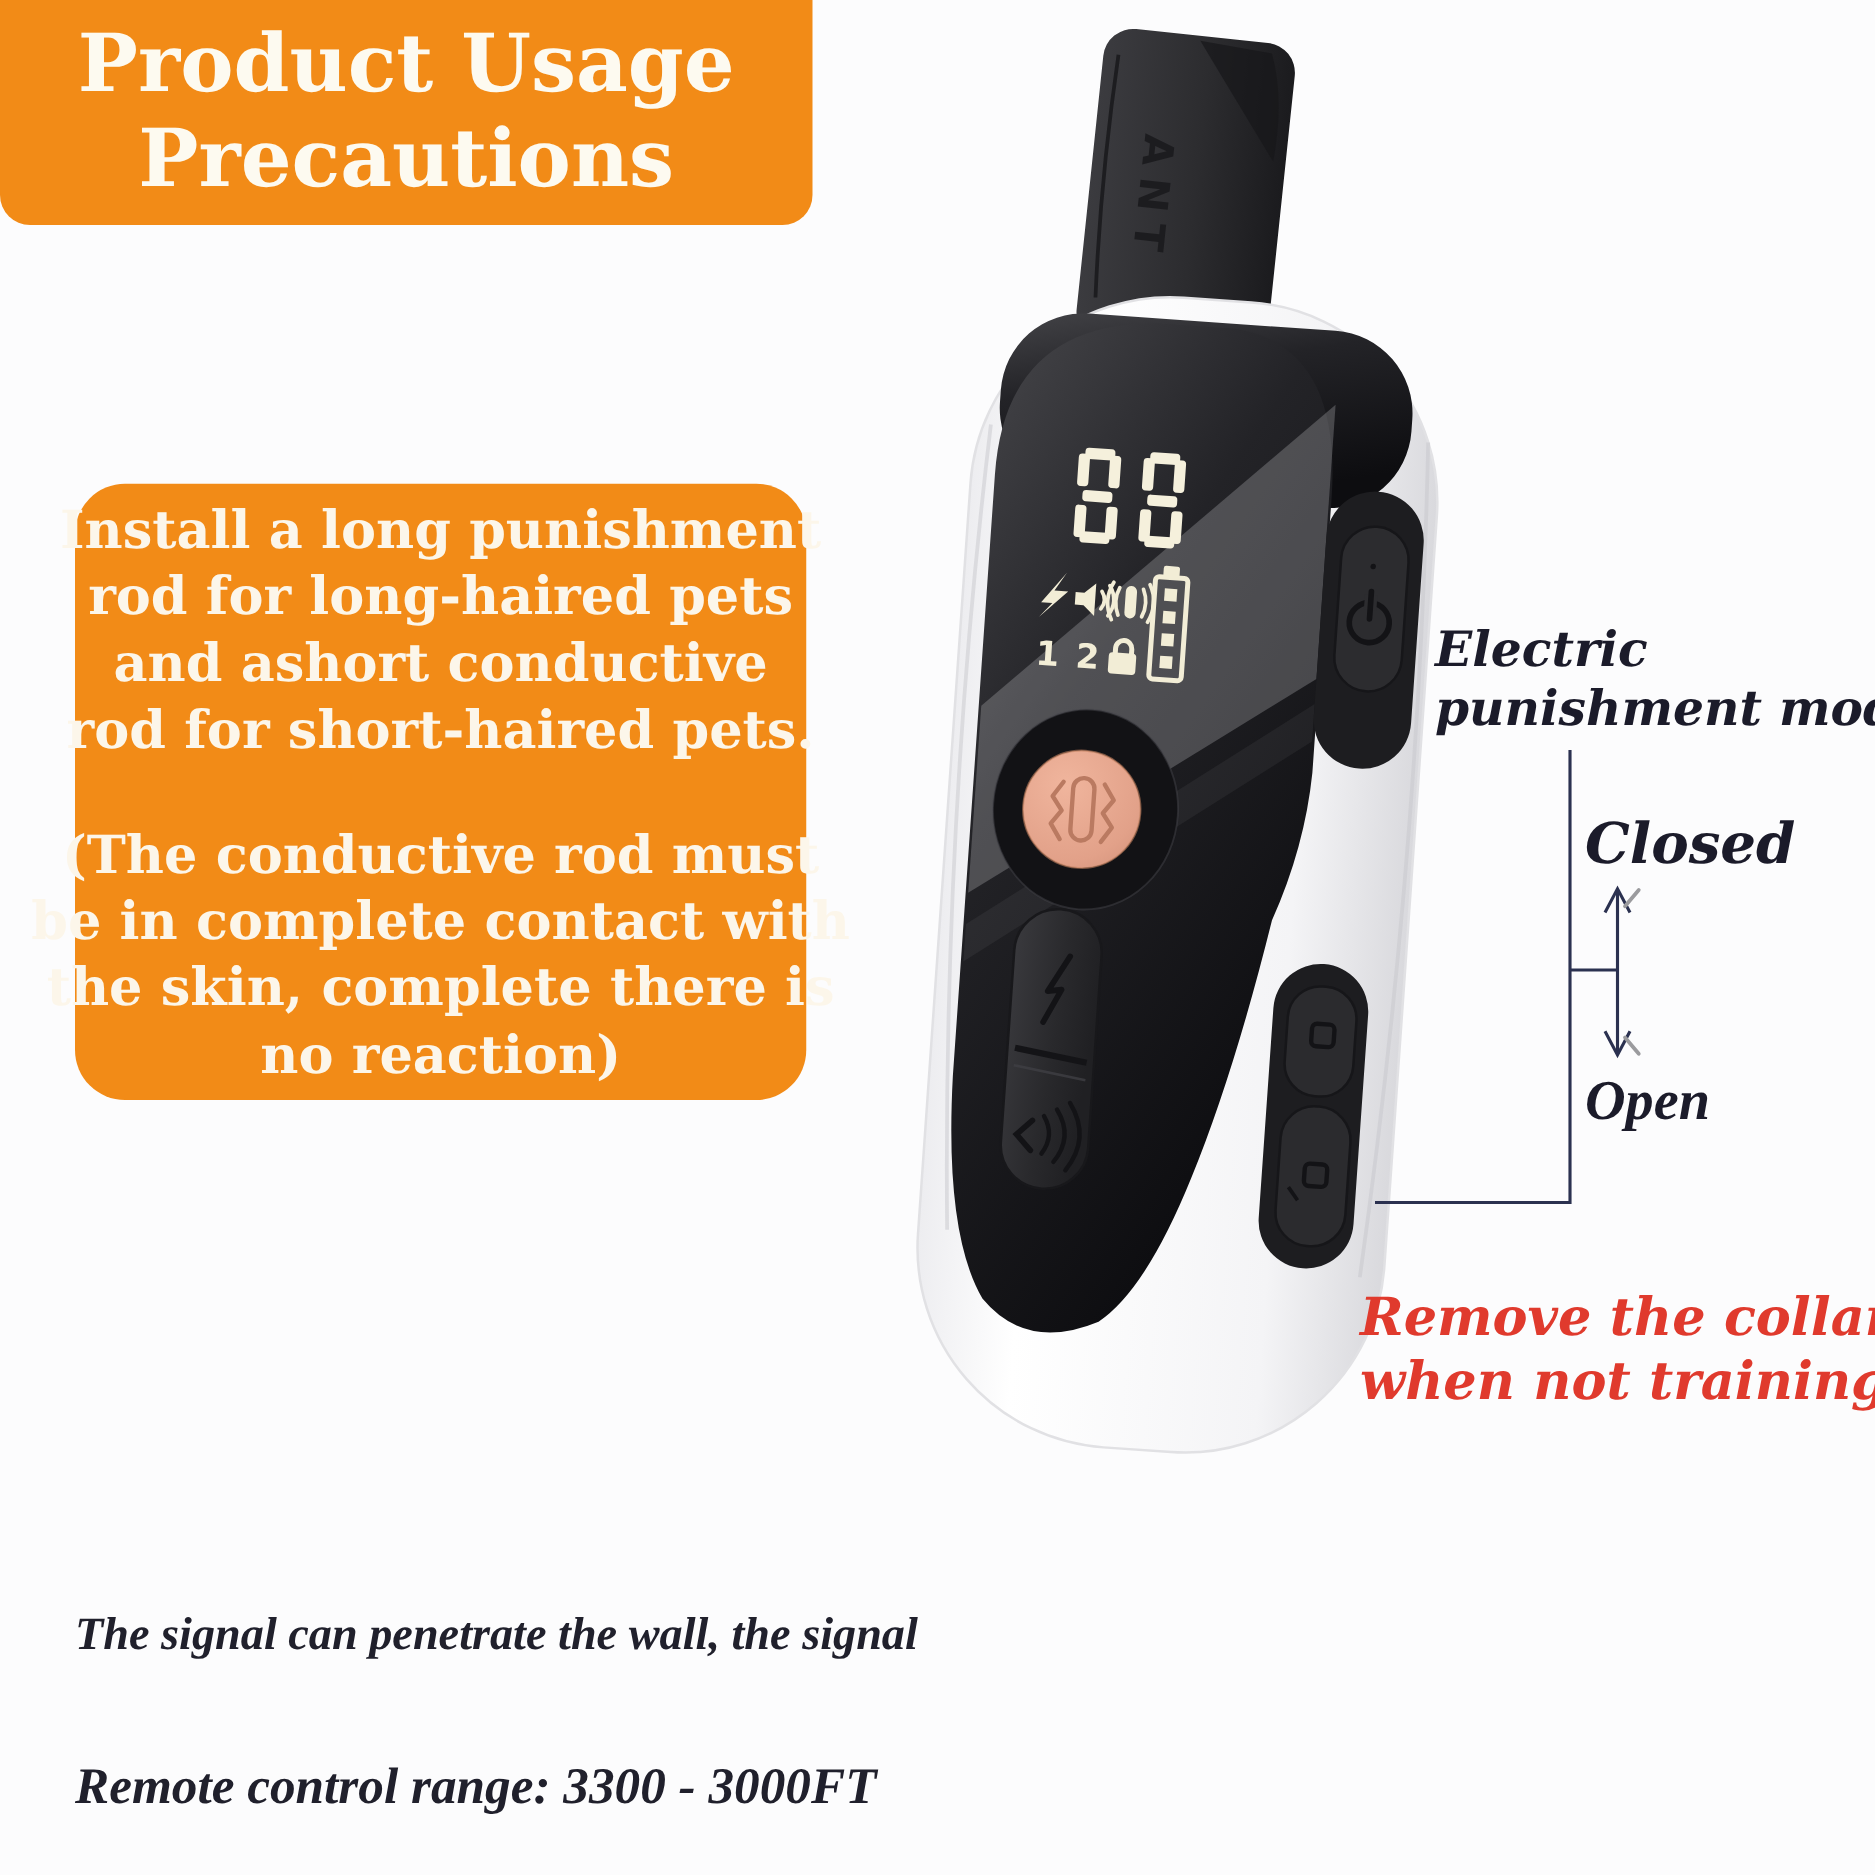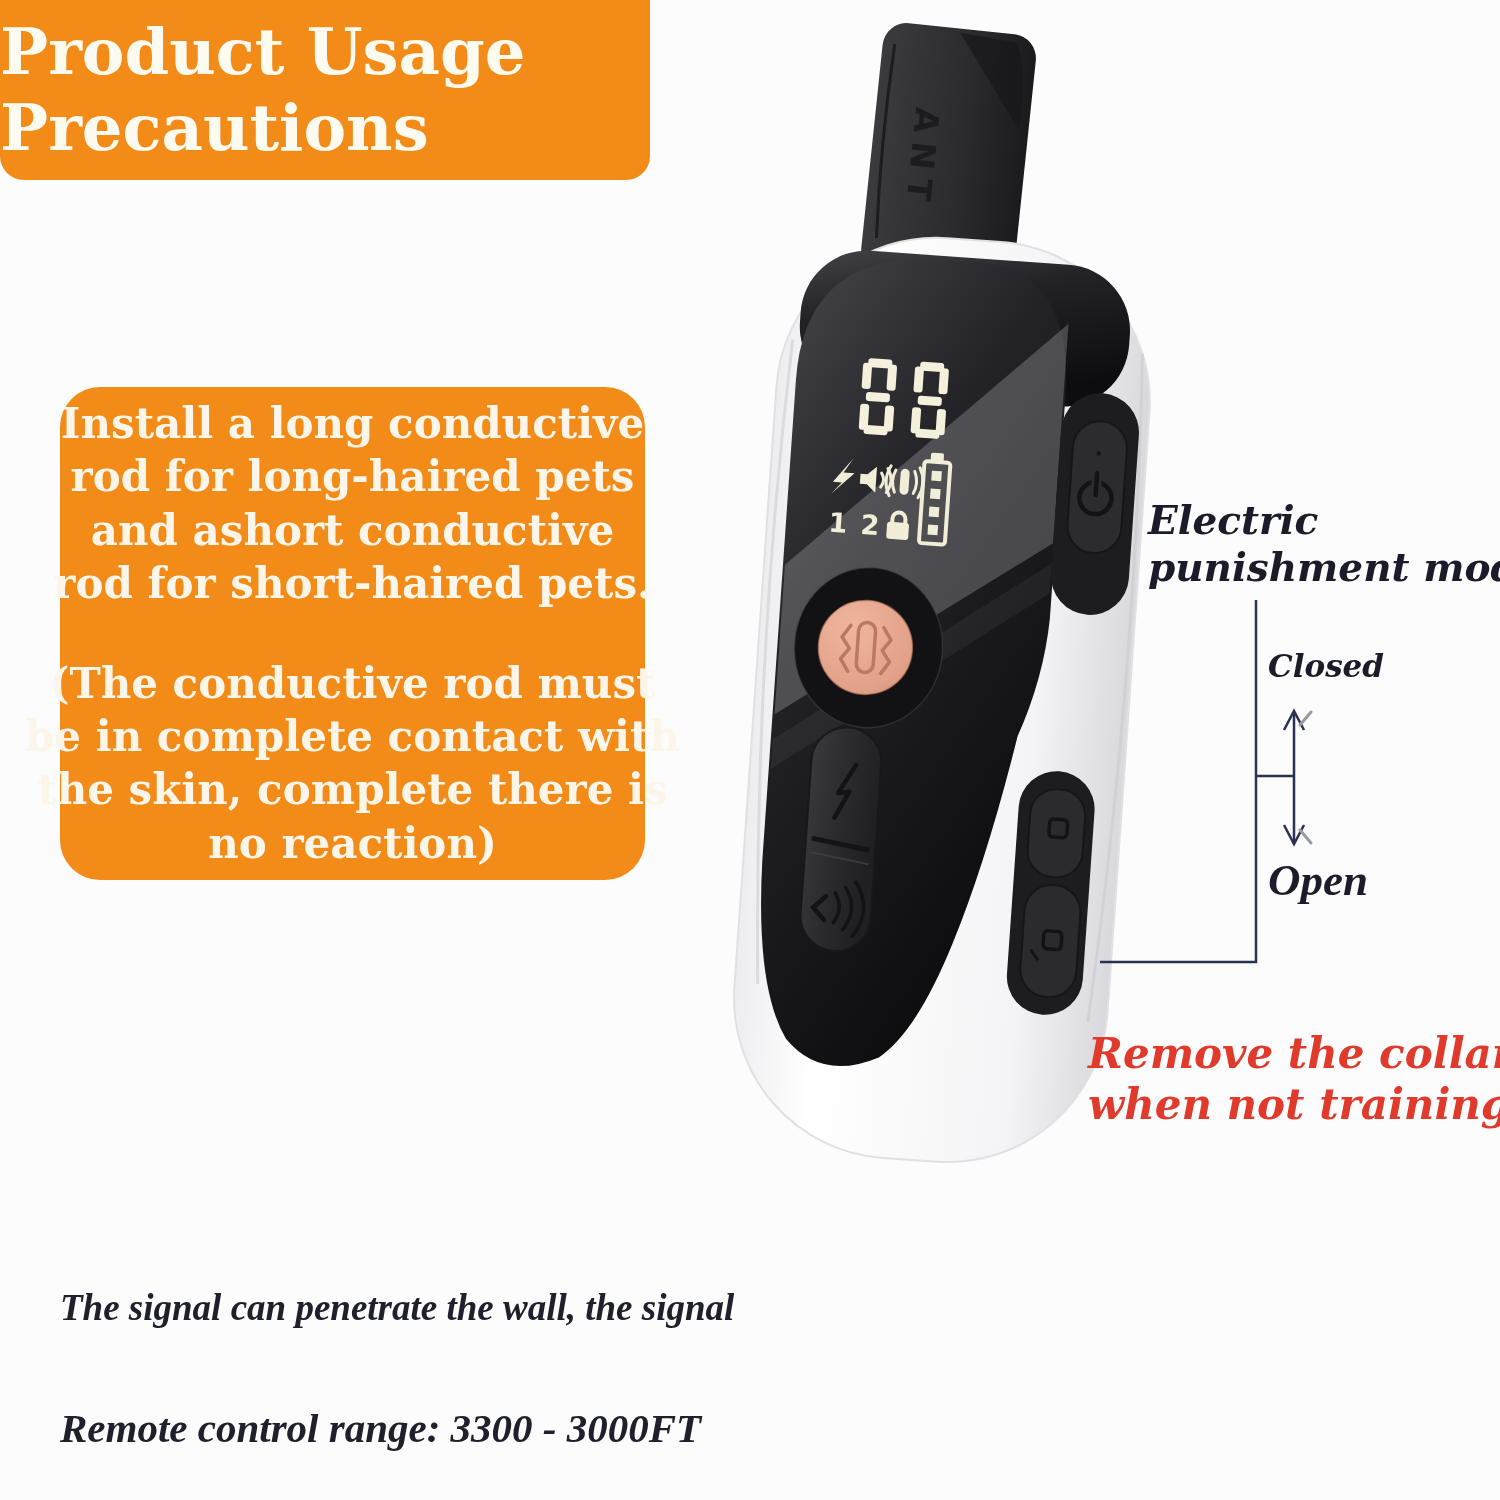--- a/index.html
+++ b/index.html
@@ -1,31 +1,31 @@
 <!DOCTYPE html>
 <html><head>
 <meta charset="utf-8">
 <style>
   html,body{margin:0;padding:0;background:#ffffff;}
   #stage{position:relative;width:1500px;height:1500px;background:#fcfcfd;overflow:hidden;
          font-family:"DejaVu Serif",serif;}
   
   .title-box{position:absolute;left:0;top:0;width:650px;height:180px;background:#F28B17;
              border-radius:0 0 24px 24px;display:flex;flex-direction:column;justify-content:center;
-             align-items:flex-start;}
+             align-items:center;}
   .title-box div{color:#FDFAF0;font-weight:bold;font-size:64px;line-height:1.18;text-align:center;}
   .info-box{position:absolute;left:60px;top:387px;width:585px;height:493px;background:#F28B17;
             border-radius:40px;display:flex;flex-direction:column;justify-content:center;
             align-items:center;padding:10px 0;box-sizing:border-box;}
   .info-box .ln{color:#FCF6EA;font-weight:bold;font-size:42px;line-height:1.27;text-align:center;white-space:nowrap;}
   .p-gap{height:52px;}
   
   .annot{position:absolute;font-weight:bold;font-style:italic;color:#1B1B2A;}
   .electric{left:1148px;top:497px;font-size:39px;line-height:1.2;white-space:nowrap;}
-  .closed{left:1268px;top:648px;font-size:31px;}
+  .closed{left:1268px;top:648px;font-size:45px;}
   .open{left:1268px;top:854px;font-size:45px;font-family:Liberation Serif, serif;}
   .warning{left:1088px;top:1028px;font-size:42px;line-height:1.22;color:#E03A2D;white-space:nowrap;}
   
   .foot{position:absolute;left:60px;font-family:"Liberation Serif",serif;font-weight:bold;
         font-style:italic;color:#20202C;white-space:nowrap;}
   .standby{top:1168px;font-size:37px;line-height:1.3;}
   .signal{top:1284px;font-size:37px;line-height:1.3;}
   .range{top:1404px;font-size:41px;}
   svg{display:block;}
   .abs{position:absolute;}
@@ -196,21 +196,21 @@
       <line x1="1300" y1="830" x2="1311" y2="843"></line>
     </g>
   </svg>
 
   <div class="title-box">
     <div>Product Usage</div>
     <div>Precautions</div>
   </div>
 
   <div class="info-box">
-    <div class="ln">Install a long conductive</div>
+    <div class="ln">Install a long punishment</div>
     <div class="ln">rod for long-haired pets</div>
     <div class="ln">and ashort conductive</div>
     <div class="ln">rod for short-haired pets.</div>
     <div class="p-gap"></div>
     <div class="ln">(The conductive rod must</div>
     <div class="ln">be in complete contact with</div>
     <div class="ln">the skin, complete there is</div>
     <div class="ln">no reaction)</div>
   </div>
 

